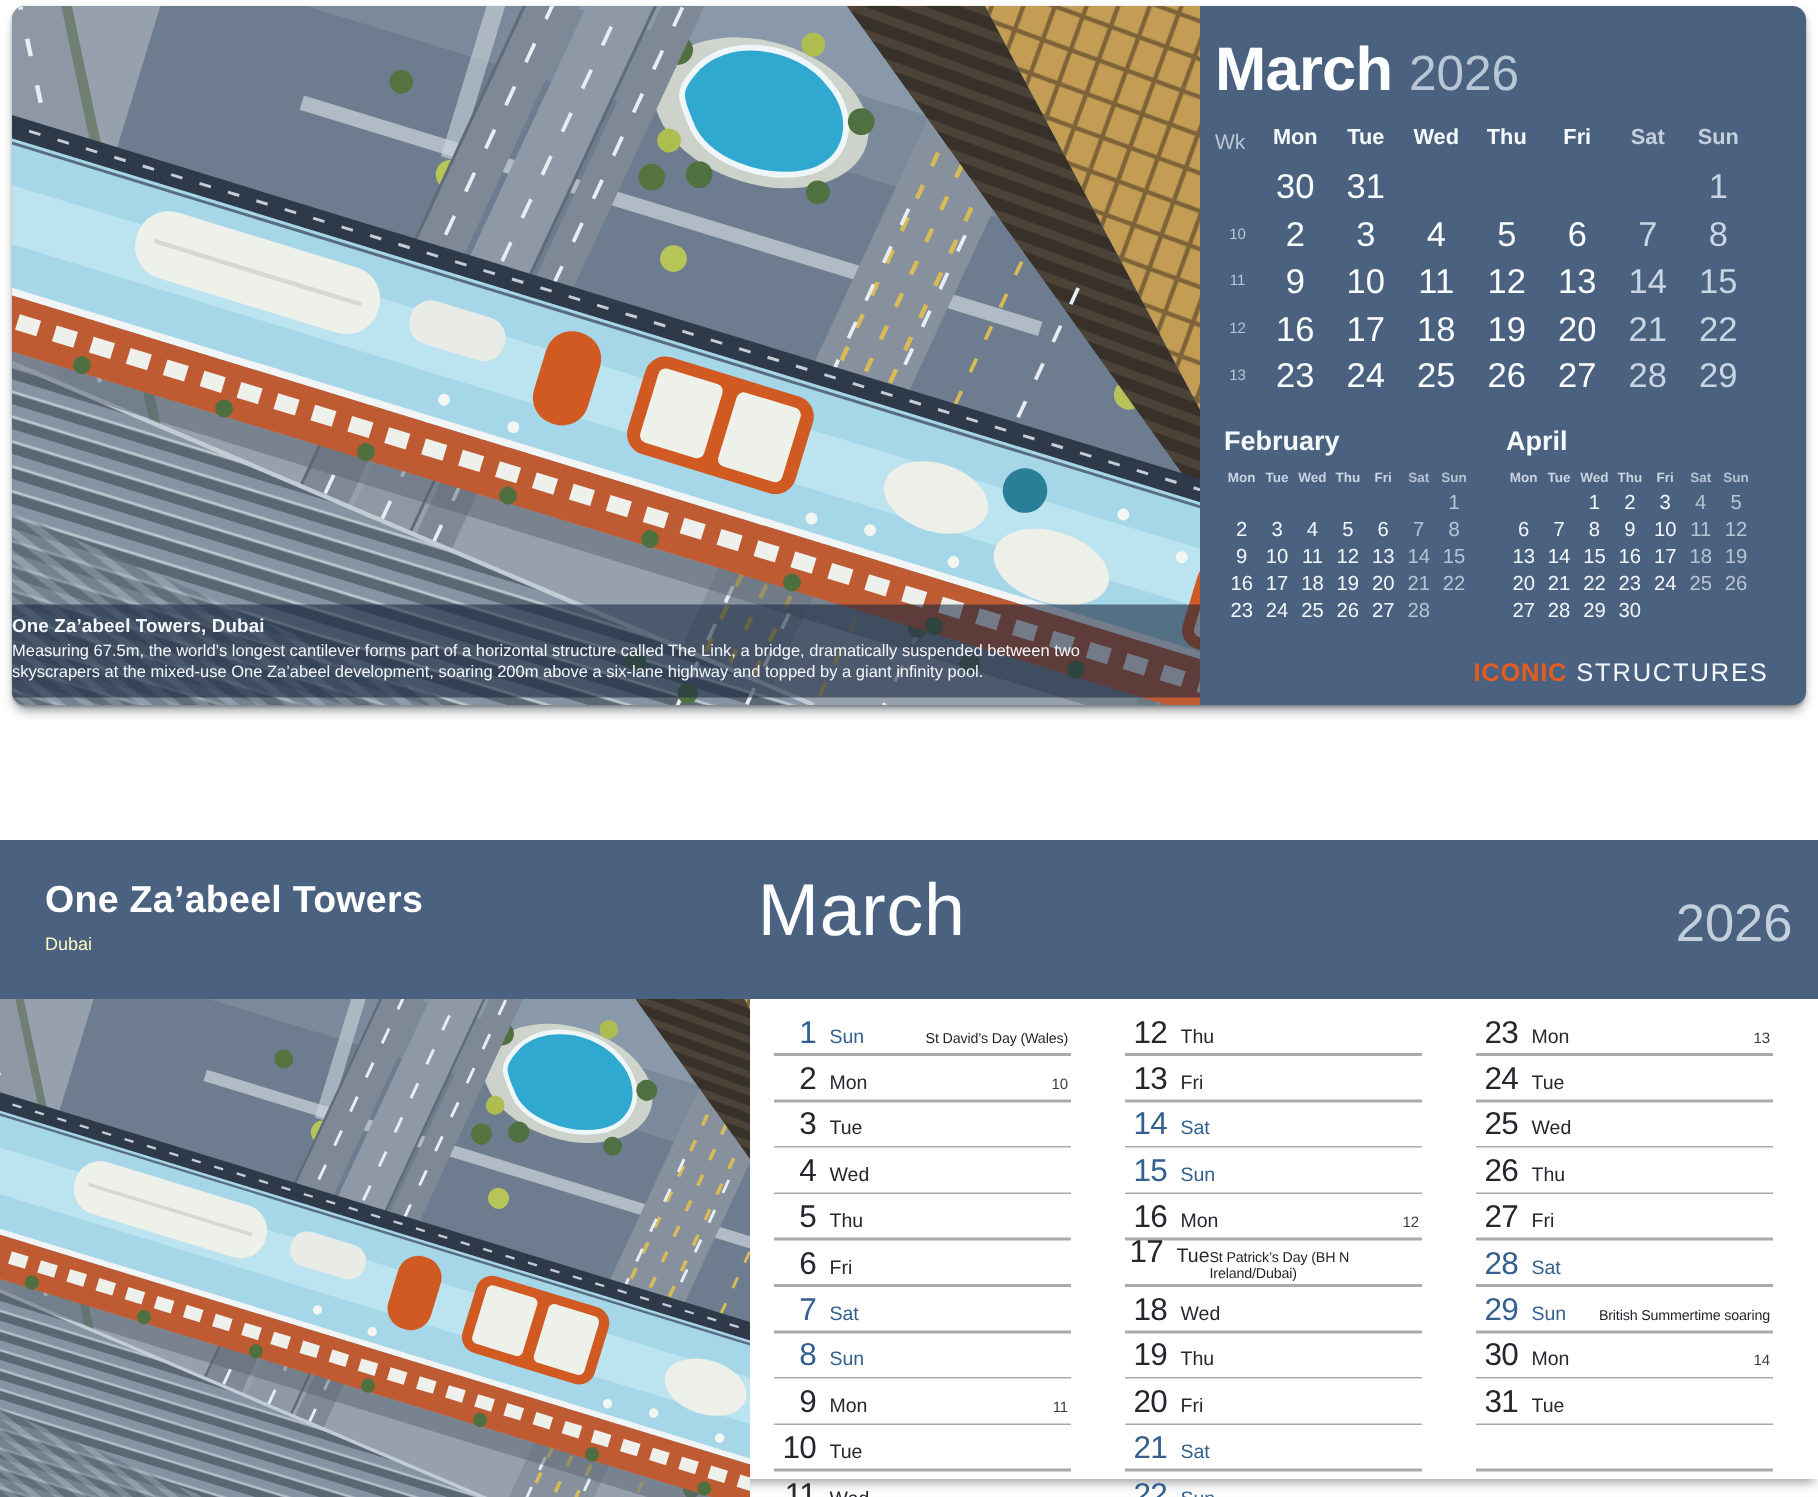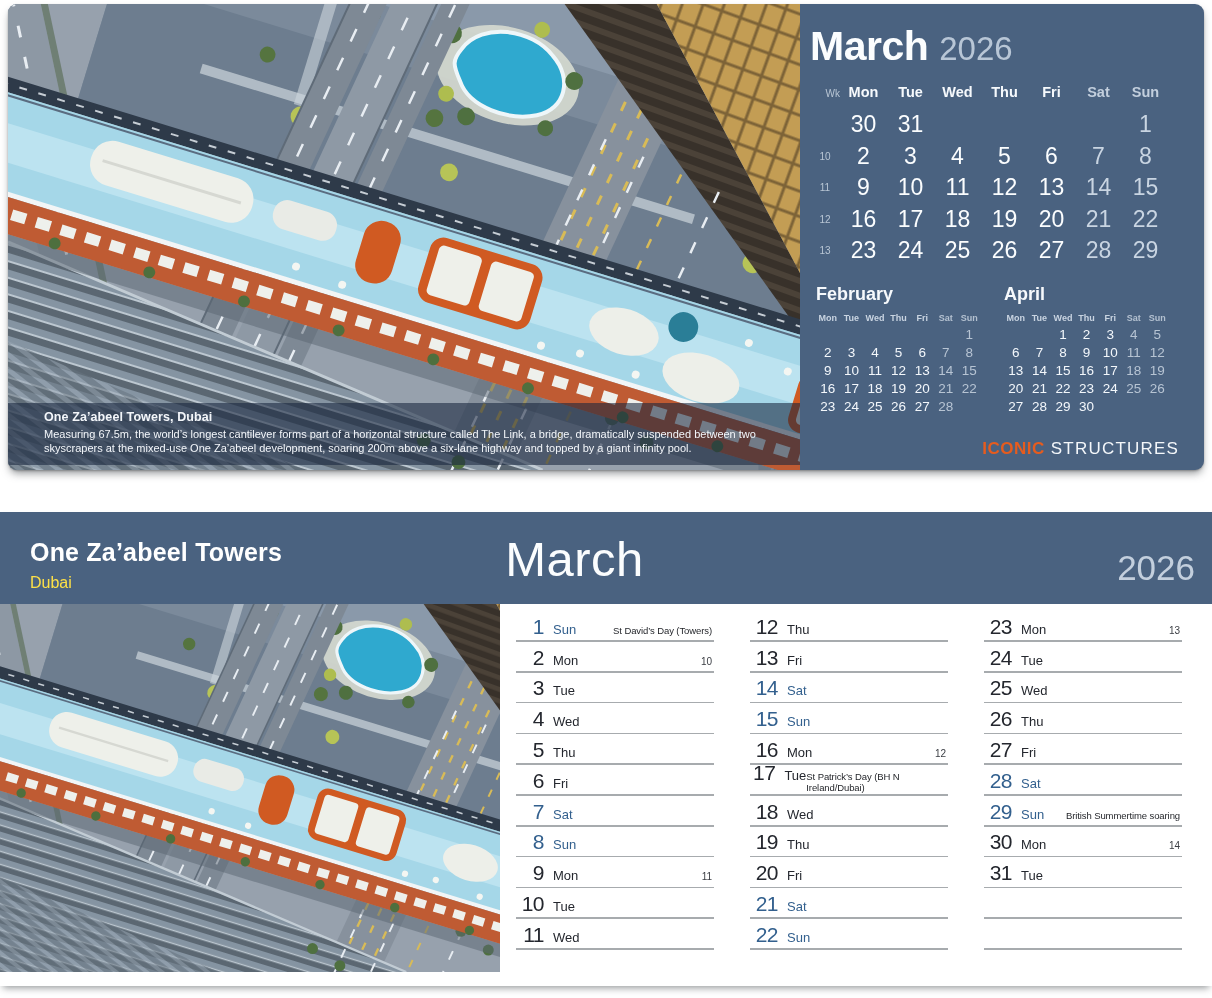--- a/index.html
+++ b/index.html
@@ -6,57 +6,57 @@
   body{width:1212px;height:998px;font-family:"Liberation Sans",sans-serif;-webkit-font-smoothing:antialiased;}
   .stage{position:relative;width:1212px;height:998px;overflow:hidden;background:#fff;}
 
   
   .top-card{position:absolute;left:8px;top:4px;width:1196px;height:466px;border-radius:9px;
     overflow:hidden;display:flex;background:#4a6280;
     box-shadow:0 5px 8px -2px rgba(50,55,60,.55), 0 1px 2px rgba(0,0,0,.25);}
   .photo-top{position:relative;width:792px;height:100%;flex:none;background:#8d98a4;}
   .photo-top svg,.photo-bottom svg{display:block;width:100%;height:100%;}
   .caption{position:absolute;left:0;right:0;bottom:5px;background:rgba(24,38,62,.58);
-    color:#f3f6fa;padding:7px 36px 9px;}
+    color:#f3f6fa;padding:7px 0 9px;}
   .caption h4{margin:0;font-size:12.5px;font-weight:700;letter-spacing:.1px;}
   .caption p{margin:3px 0 0;font-size:11px;line-height:1.33;font-weight:400;max-width:756px;}
 
   .panel{position:relative;flex:1;color:#fff;padding:22px 0 0 10px;}
   .panel .title-row{white-space:nowrap;line-height:1;}
   .panel .month{font-size:41px;font-weight:700;letter-spacing:-.5px;color:#fbfdfe;}
   .panel .year{font-size:33px;font-weight:300;color:#b8c6d6;margin-left:11px;}
 
   .main-grid{display:grid;grid-template-columns:30px repeat(7,47px);margin-top:12px;}
   .mg-h{font-size:14.5px;font-weight:700;text-align:center;height:26px;line-height:26px;color:#f6f9fc;}
   .mg-h.dim{color:#c3cfdd;}
-  .mg-wk{font-size:10px;font-weight:400;color:#b9c6d4;text-align:right;line-height:30px;}
+  .mg-wk{font-size:14px;font-weight:400;color:#b9c6d4;text-align:left;line-height:30px;}
   .mg-wkn{font-size:10px;color:#b9c6d4;text-align:center;height:31.5px;line-height:31.5px;}
   .mg-d{font-size:23px;font-weight:500;text-align:center;height:31.5px;line-height:31.5px;color:#fbfdfe;}
   .mg-d.dim{color:#c9d5e2;}
 
   .minis{display:flex;gap:16px;margin-top:17px;padding-left:6px;}
   .mini{width:172px;}
   .mini h3{margin:0 0 6px;font-size:18px;font-weight:700;color:#f6f9fc;}
   .mini-grid{display:grid;grid-template-columns:repeat(7,23.6px);}
   .mn-h{font-size:9px;color:#c9d4e1;text-align:center;height:15px;line-height:15px;font-weight:700;}
   .mn-h.dim{color:#b4c1d0;}
   .mn-d{font-size:13.5px;font-weight:500;text-align:center;height:18px;line-height:18px;color:#f3f7fb;}
   .mn-d.dim{color:#b7c4d3;}
 
   .brand{position:absolute;right:25px;bottom:13px;font-size:17px;line-height:1;white-space:nowrap;margin-left:26px;}
   .brand .w1{color:#e65c1e;font-weight:700;letter-spacing:.5px;}
   .brand .w2{color:#f4f7fa;font-weight:400;letter-spacing:1.2px;margin-left:6px;}
 
   
   .bottom-panel{position:absolute;left:0;top:512px;width:1212px;height:474px;background:#fff;
     box-shadow:0 5px 7px -3px rgba(50,55,60,.5);}
-  .bp-header{position:relative;height:92px;background:#4a6280;color:#fff;}
+  .bp-header{position:relative;height:106px;background:#4a6280;color:#fff;margin-top:48px;}
   .bp-loc{position:absolute;left:30px;top:26px;}
   .bp-loc h2{margin:0;font-size:25px;font-weight:700;letter-spacing:.2px;}
-  .bp-loc .sub{font-size:16px;margin-top:7px;font-weight:400;color:#fde047;}
+  .bp-loc .sub{font-size:12px;margin-top:7px;font-weight:400;color:#fef9c3;}
   .bp-month{position:absolute;left:47.4%;transform:translateX(-50%);top:22px;
     font-size:49px;font-weight:500;letter-spacing:.5px;color:#fbfdfe;line-height:1.05;}
   .bp-year{position:absolute;right:17px;top:38px;font-size:35px;font-weight:300;color:#c3cfdd;line-height:1;}
 
   .bp-body{display:flex;height:368px;}
   .photo-bottom{width:500px;height:100%;flex:none;overflow:hidden;background:#8d98a4;}
   .cols{flex:1;display:grid;grid-template-columns:1fr 1fr 1fr;column-gap:36px;padding:12px 30px 0 16px;}
   .drow{position:relative;height:30.8px;}
   .drow .line{position:absolute;left:0;right:0;bottom:5px;height:1.6px;background:#a7abae;}
   .drow .in{position:absolute;left:0;right:2px;bottom:8px;display:flex;align-items:baseline;}
@@ -396,21 +396,21 @@
         <svg viewBox="20 0 640 470" preserveAspectRatio="none">
             <use href="#cityscene"></use>
           </svg>
       </div>
       <div class="cols" id="datecols">
           <div class="dcol">
             <div class="drow we">
               <div class="in">
                 <span class="dnum">1</span>
                 <span class="dday">Sun</span>
-                <span class="dnote">St David’s Day (Towers)</span>
+                <span class="dnote">St David’s Day (Wales)</span>
               </div>
               <div class="line"></div>
             </div>
             <div class="drow">
               <div class="in">
                 <span class="dnum">2</span>
                 <span class="dday">Mon</span>
                 <span class="dnote wkn">10</span>
               </div>
               <div class="line"></div>

